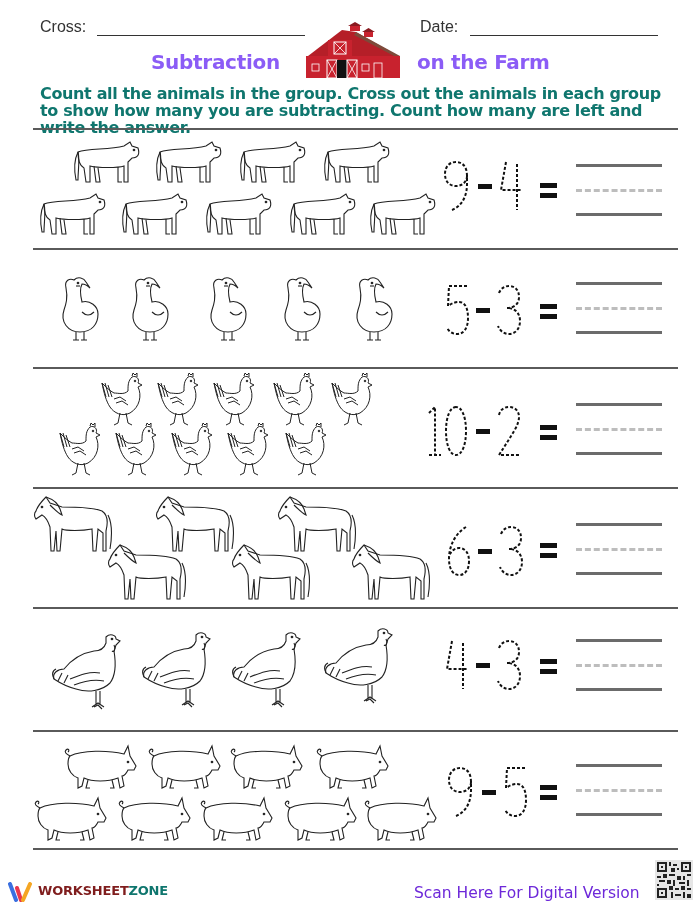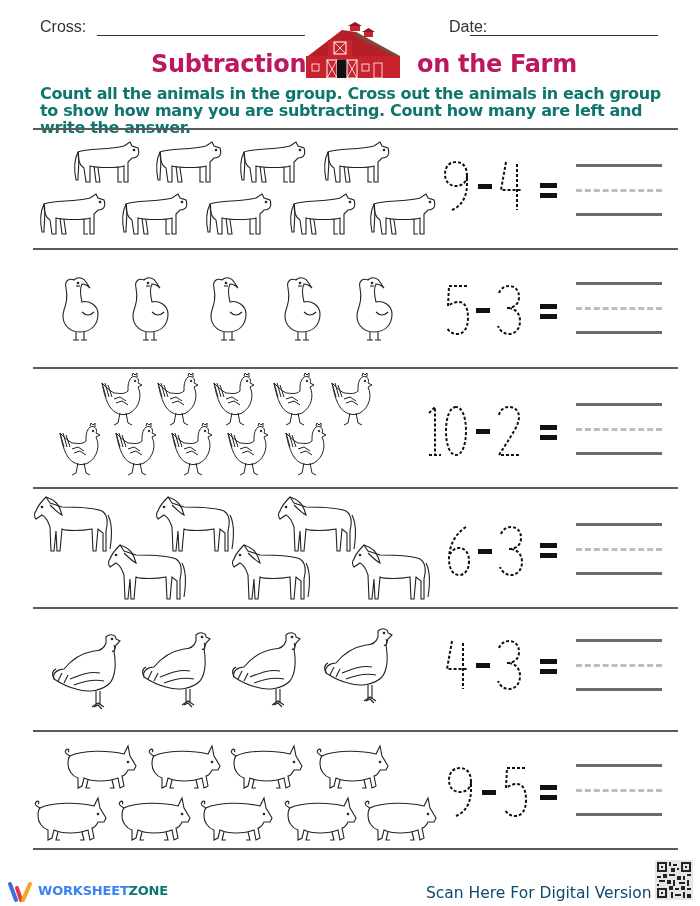--- a/index.html
+++ b/index.html
@@ -3,50 +3,50 @@
 <meta charset="utf-8">
 <style>
   html, body { margin: 0; padding: 0; background: #ffffff; }
   body { width: 700px; height: 906px; position: relative; overflow: hidden;
          font-family: "Liberation Sans", "DejaVu Sans", sans-serif; color: #222; }
   .abs { position: absolute; }
 
   
   .hdr-label { font-size: 16px; color: #333; }
   .hdr-line { height: 0; border-bottom: 1px solid #333; }
-  .title { font-family: "DejaVu Sans", sans-serif; font-weight: bold; font-size: 24px;
-           color: #be185d; letter-spacing: -0.3px; }
+  .title { font-family: "DejaVu Sans", sans-serif; font-weight: bold; font-size: 20px;
+           color: #8b5cf6; letter-spacing: -0.3px; }
   .instructions { font-family: "DejaVu Sans", sans-serif; font-weight: bold; font-size: 16px;
                   line-height: 17px; color: #0f766e; letter-spacing: -0.35px; }
 
   .sep { position: absolute; left: 33px; width: 645px; height: 2px; background: #5a5a5a; }
 
   
   .row { position: absolute; left: 0; width: 700px; height: 119px; }
   .animals { position: absolute; left: 30px; top: 0; width: 410px; height: 119px; }
   .animal { position: absolute; }
   .equation { position: absolute; display: flex; align-items: center; }
   .minus { width: 14px; height: 5px; background: #111; margin: 0 6px; }
   .equals { position: absolute; width: 17px; height: 16px; }
   .equals span { position: absolute; left: 0; width: 17px; height: 5px; background: #111; }
   .ans { position: absolute; width: 86px; height: 54px; }
   .ans .top, .ans .bot { position: absolute; left: 0; width: 86px; height: 3px; background: #6b6b6b; }
   .ans .mid { position: absolute; left: 0; width: 86px; height: 0;
               border-top: 3px dashed #bdbdbd; }
 
   
   .brand { font-family: "DejaVu Sans", sans-serif; font-weight: bold; font-size: 13px; letter-spacing: -0.2px; }
-  .scan { font-family: "DejaVu Sans", sans-serif; font-size: 15.5px; color: #0c4a6e; margin-left: 12px; }
+  .scan { font-family: "DejaVu Sans", sans-serif; font-size: 15.5px; color: #6d28d9; }
 </style>
 </head>
 <body>
 
 <div class="abs hdr-label" style="left:40px; top:18px;">Cross:</div>
 <div class="abs hdr-line" style="left:97px; top:35px; width:208px;"></div>
-<div class="abs hdr-label" style="left:420px; top:18px;margin-left:29px;">Date:</div>
+<div class="abs hdr-label" style="left:420px; top:18px;">Date:</div>
 <div class="abs hdr-line" style="left:470px; top:35px; width:188px;"></div>
 
 <div class="abs title" style="left:151px; top:50px;">Subtraction</div>
 <div class="abs title" style="left:417px; top:50px;">on the Farm</div>
 
 <div class="abs" style="left:300px; top:22px; width:105px; height:56px;">
   <svg width="105" height="56" viewBox="0 0 105 56">
 
     <rect x="50" y="3" width="10" height="6" fill="#c8222e"></rect>
       <polygon points="48,4 55,0 62,4" fill="#8a1a20"></polygon>
@@ -402,21 +402,21 @@
 </div>
 
 <div class="abs" style="left:8px; top:882px; width:26px; height:20px;">
   <svg width="26" height="20" viewBox="0 0 26 20">
     <path d="M2,2 L8,18" stroke="#3a6fe0" stroke-width="4" stroke-linecap="round"></path>
     <path d="M9,6 L13,18" stroke="#e8384f" stroke-width="4" stroke-linecap="round"></path>
     <path d="M15,18 L22,2" stroke="#f5a623" stroke-width="4" stroke-linecap="round"></path>
   </svg>
 </div>
 <div class="abs brand" style="left:38px; top:883px;">
-  <span style="color:#3b82f6;">WORKSHEET</span><span style="color:#0f766e;">ZONE</span>
+  <span style="color:#7f1d1d;">WORKSHEET</span><span style="color:#0f766e;">ZONE</span>
 </div>
 
 <div class="abs scan" style="left:414px; top:884px;">Scan Here For Digital Version</div>
 <div class="abs" style="left:655px; top:860px; width:38px; height:40px;">
   <svg width="38" height="40" viewBox="0 0 19 20" shape-rendering="crispEdges">
     <rect width="19" height="20" fill="#e6e6e6"></rect>
     <g fill="#222">
       <rect x="1" y="1" width="5" height="5"></rect>
         <rect x="2" y="2" width="3" height="3" fill="#e6e6e6"></rect>
         <rect x="3" y="3" width="1" height="1"></rect>

